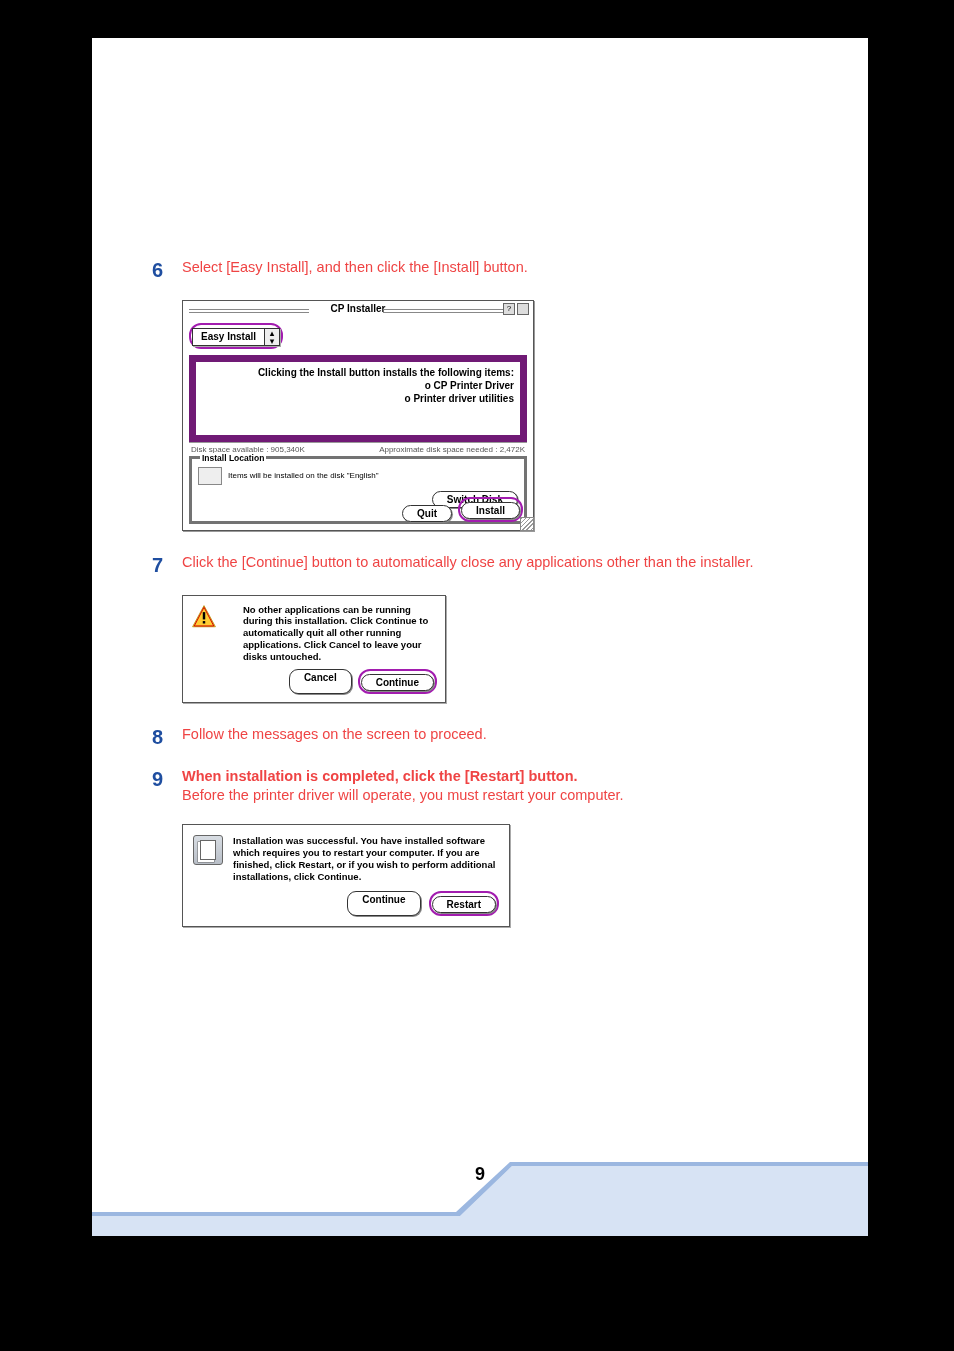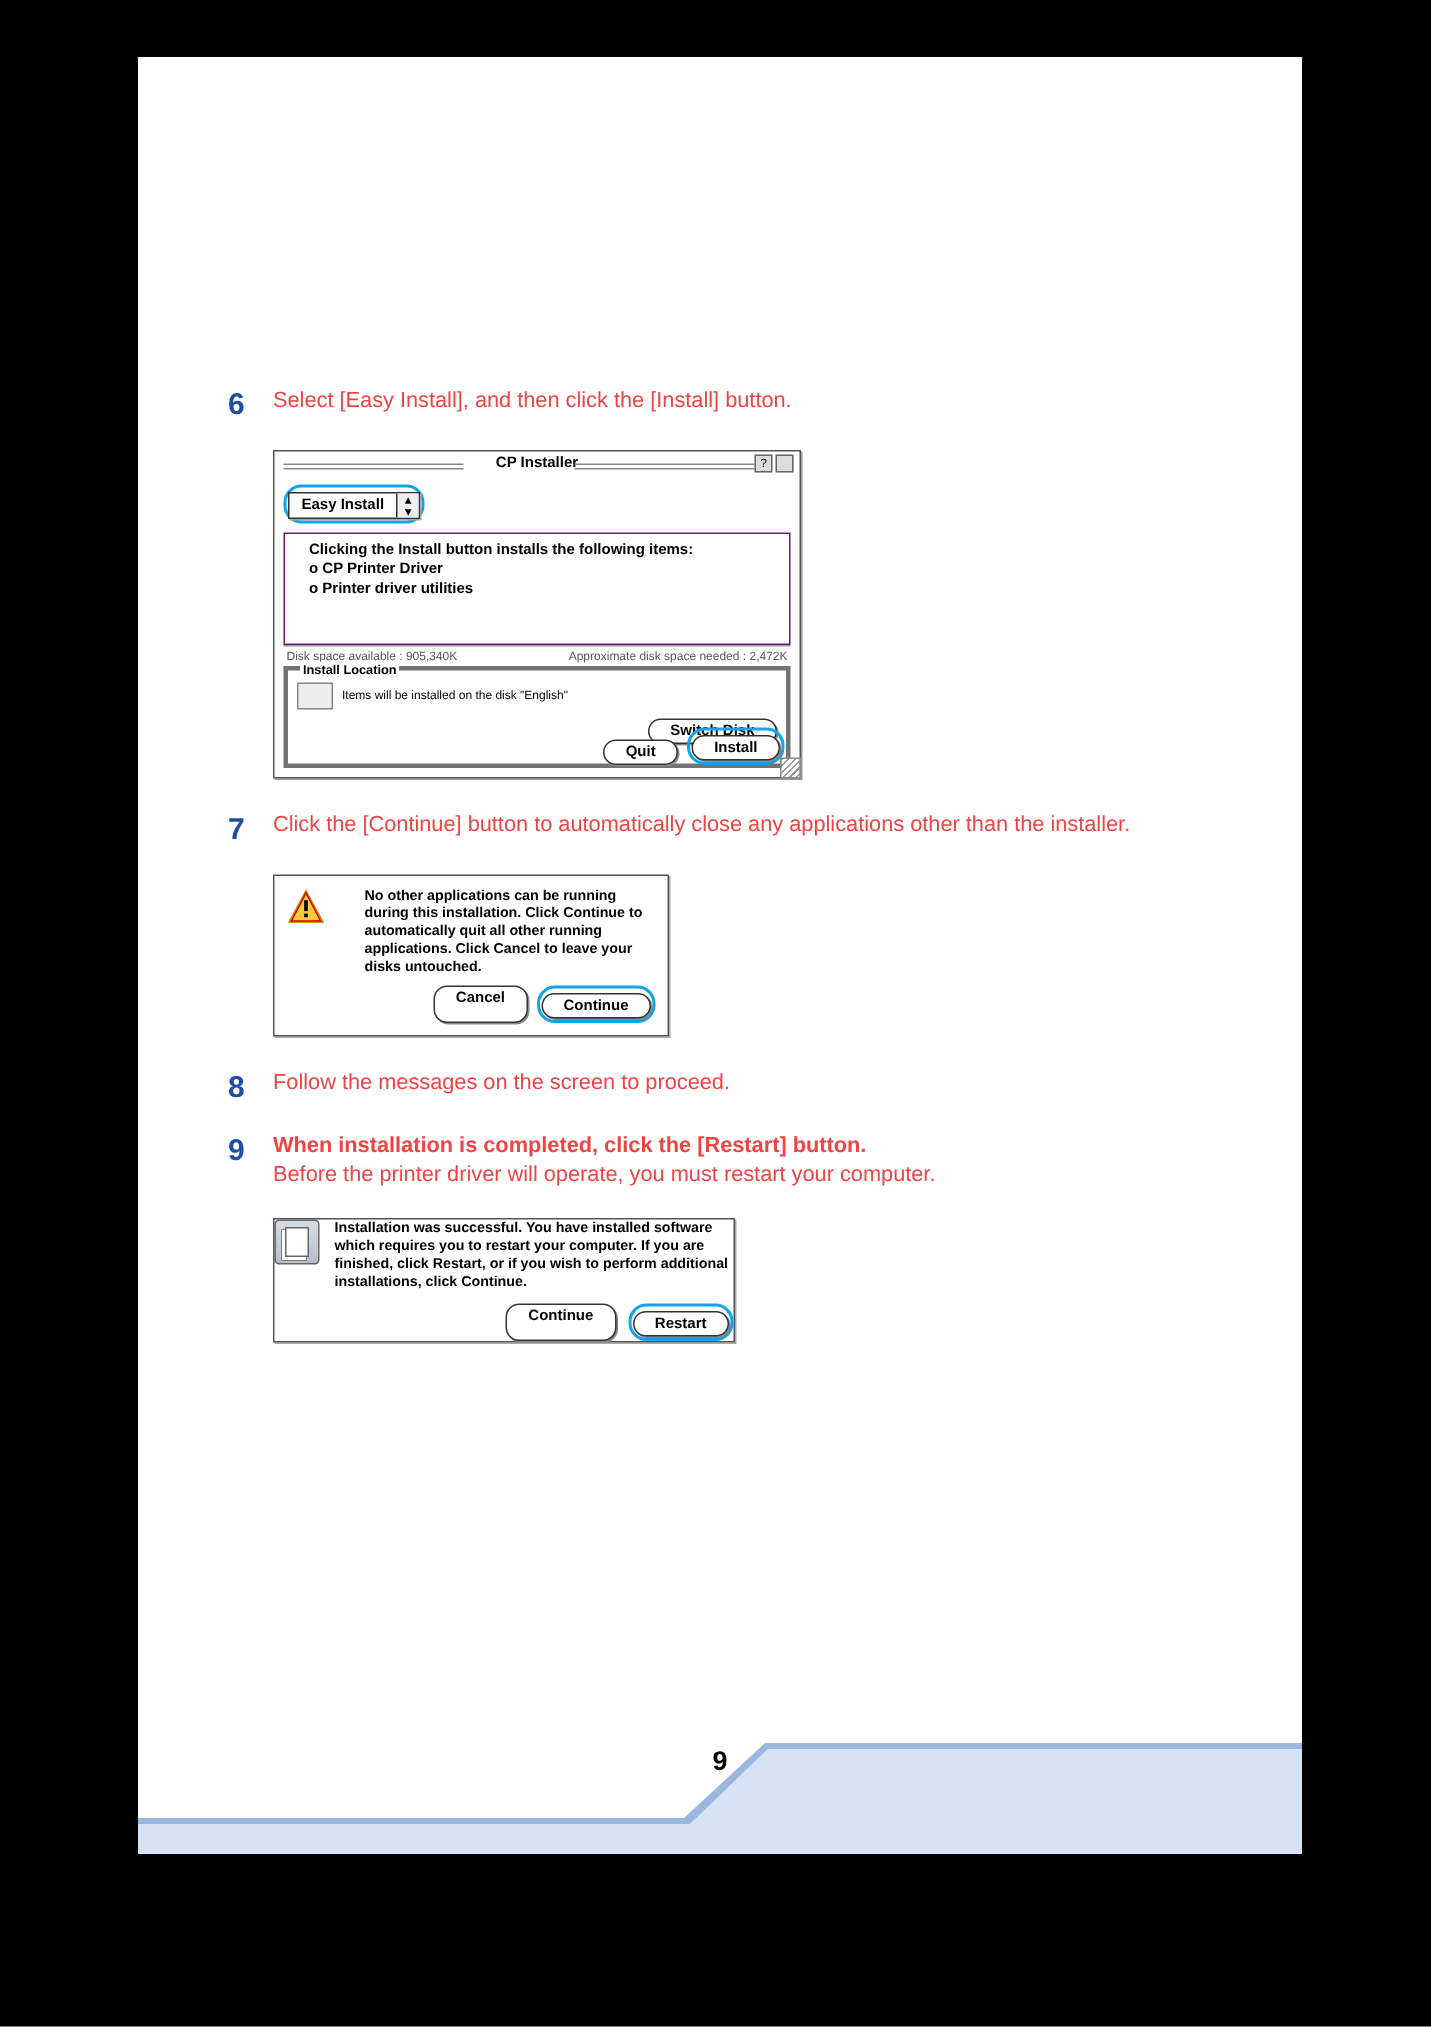--- a/index.html
+++ b/index.html
@@ -124,25 +124,26 @@
   .dropdown .dd-arrows {
     border-left: 1px solid #333;
     width: 14px;
     text-align: center;
     font-size: 9px;
     line-height: 8px;
     background: #eee;
   }
   .installer-desc-box {
     margin: 4px 6px 0 6px;
-    border: 1px solid #701a75;
-    padding: 4px 6px 30px 16px;
+    border: 7px solid #701a75;
+    padding: 4px 6px 30px 6px;
     font-size: 10px;
     font-weight: bold;
     line-height: 1.3;
+    text-align: right;
   }
   .mid-hr {
     margin: 0 6px;
     border-top: 1px solid #999;
     padding: 2px 2px 0 2px;
     display: flex;
     justify-content: space-between;
     font-size: 8px;
     color: #555;
   }
@@ -187,21 +188,21 @@
   }
   .right-buttons {
     position: absolute;
     right: 10px;
     bottom: 8px;
     display: flex;
     gap: 6px;
     align-items: flex-end;
   }
   .red-ring {
-    border: 2px solid #0ea5e9;
+    border: 2px solid #a21caf;
     border-radius: 12px;
     padding: 1px;
     display: inline-block;
   }
   .resize-handle {
     position: absolute;
     right: -1px;
     bottom: -1px;
     width: 12px;
     height: 12px;
@@ -235,20 +236,21 @@
     display: flex;
     gap: 6px;
     justify-content: flex-end;
   }
 
   
   .restart-dialog {
     width: 306px;
     border: 1px solid #555;
     background: #fff;
+    padding: 10px;
     box-shadow: 1px 1px 0 #aaa;
     display: flex;
     gap: 10px;
   }
   .info-icon {
     width: 28px; height: 28px; flex: none;
     border: 1px solid #666;
     background: linear-gradient(#d8dde3,#b8bec7);
     border-radius: 3px;
     position: relative;

